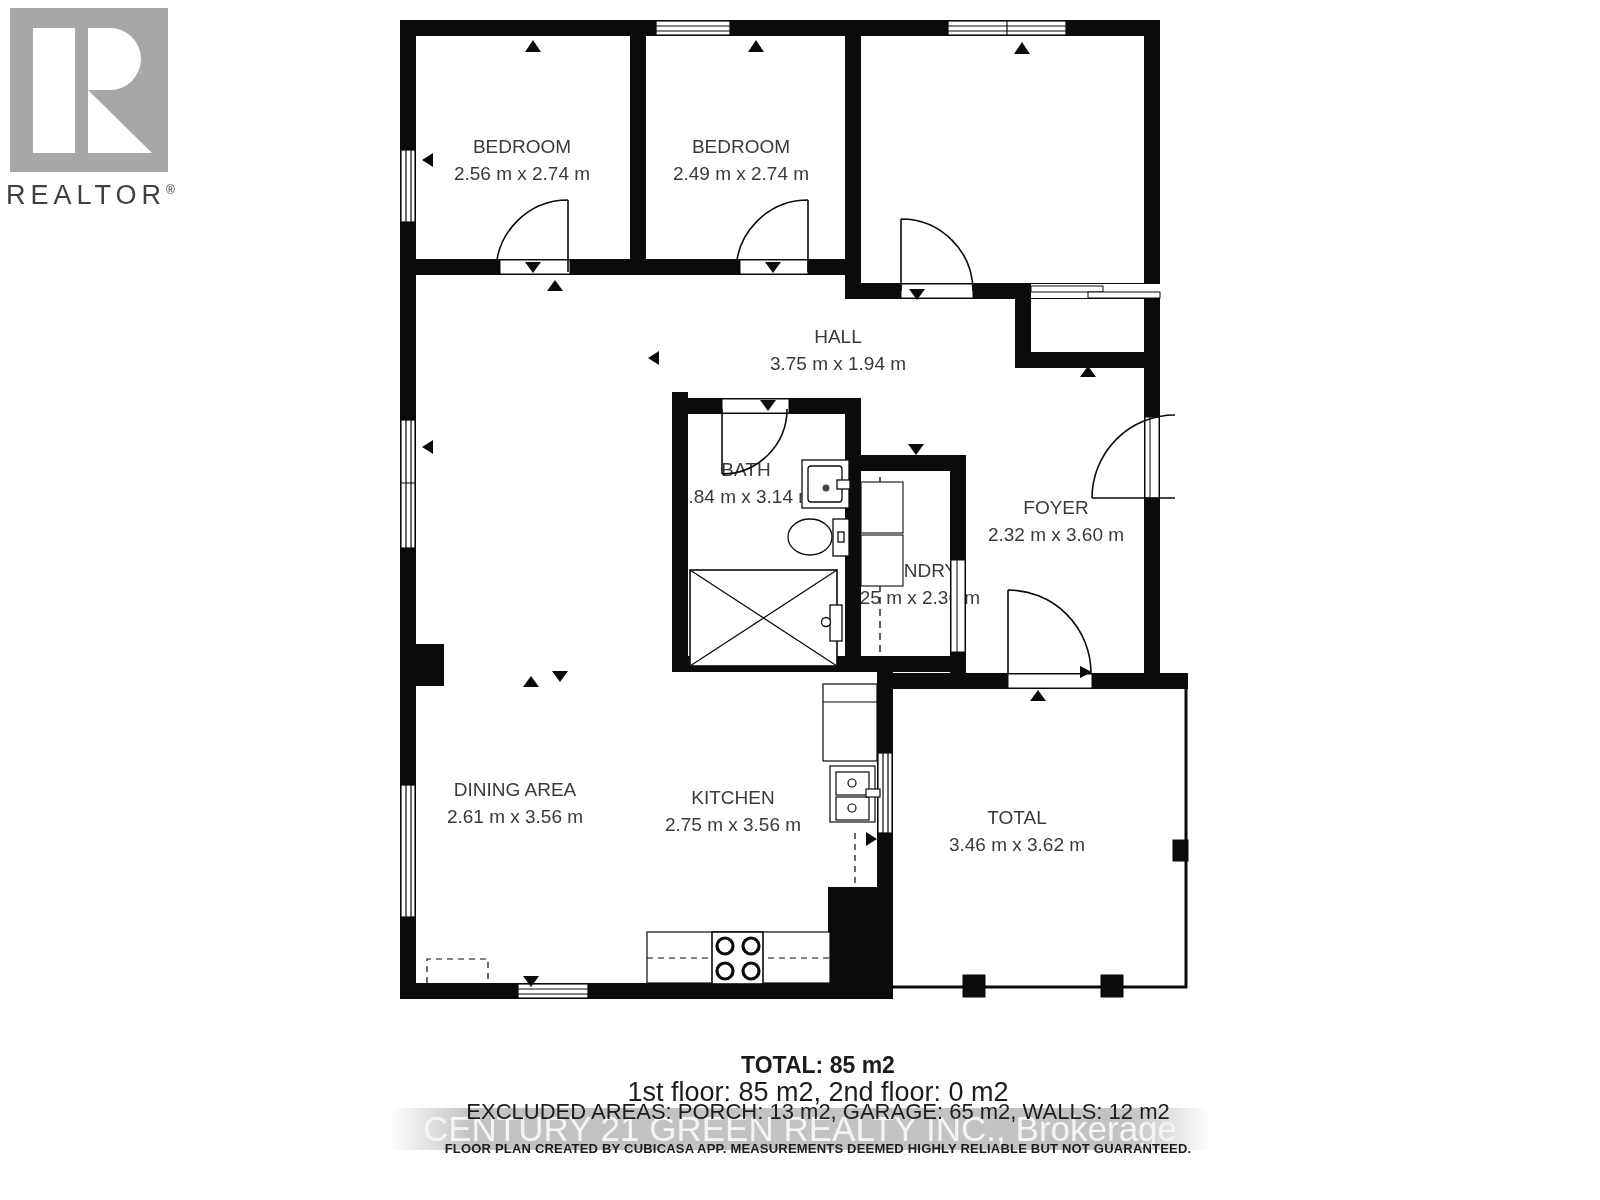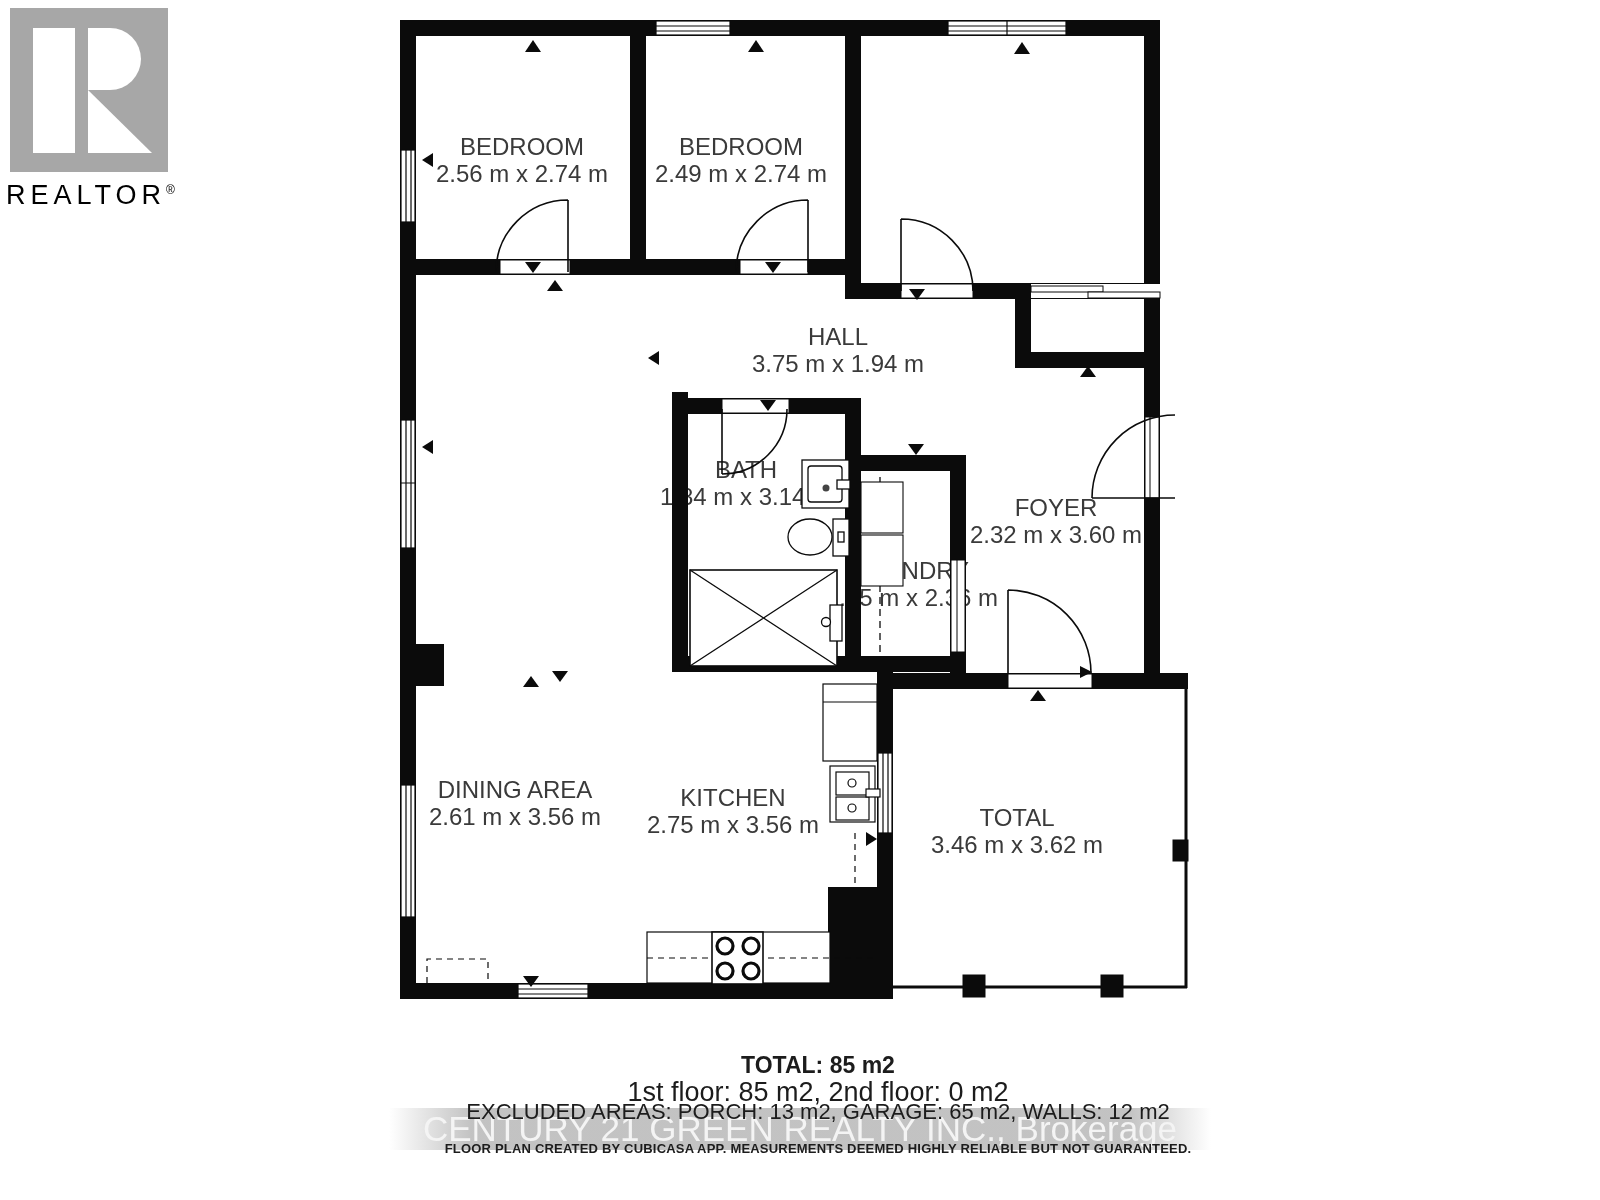--- a/index.html
+++ b/index.html
@@ -1,27 +1,27 @@
 <!DOCTYPE html>
 <html><head>
 <meta charset="utf-8">
 <style>
   html,body{margin:0;padding:0;background:#ffffff;}
   #stage{position:relative;width:1600px;height:1200px;background:#ffffff;overflow:hidden;
          font-family:"Liberation Sans",sans-serif;}
   
   .labels{position:absolute;inset:0;z-index:1;}
   .room-label{position:absolute;transform:translate(-50%,-50%);text-align:center;
-              color:#3a3a3a;font-size:24px;line-height:27px;white-space:nowrap;}
+              color:#3a3a3a;font-size:19px;line-height:27px;white-space:nowrap;}
   
   #plan-svg{position:absolute;left:0;top:0;z-index:2;pointer-events:none;}
   
   .logo{position:absolute;left:10px;top:8px;z-index:3;}
   .logo-word{position:absolute;left:6px;top:180px;width:180px;z-index:3;
-             color:#000000;font-size:27px;letter-spacing:5px;font-weight:400;}
+             color:#404040;font-size:27px;letter-spacing:5px;font-weight:400;}
   .logo-word sup{font-size:12px;letter-spacing:0;}
   
   .f-line{position:absolute;left:0;width:1600px;text-align:center;color:#1c1c1c;z-index:4;padding-left:18px;}
   .f-total{top:1052px;font-size:23px;font-weight:bold;}
   .f-floors{top:1077px;font-size:27px;}
   .f-excluded{top:1099px;font-size:22px;z-index:5;}
   .watermark-row{position:absolute;left:0;top:1108px;width:1600px;text-align:center;z-index:3;}
   .watermark{display:inline-block;padding:0 34px;height:42px;line-height:42px;
              font-size:35px;color:#f4f4f4;white-space:nowrap;
              background:linear-gradient(90deg,rgba(184,184,184,0) 0%,rgba(184,184,184,0.85) 10%,

